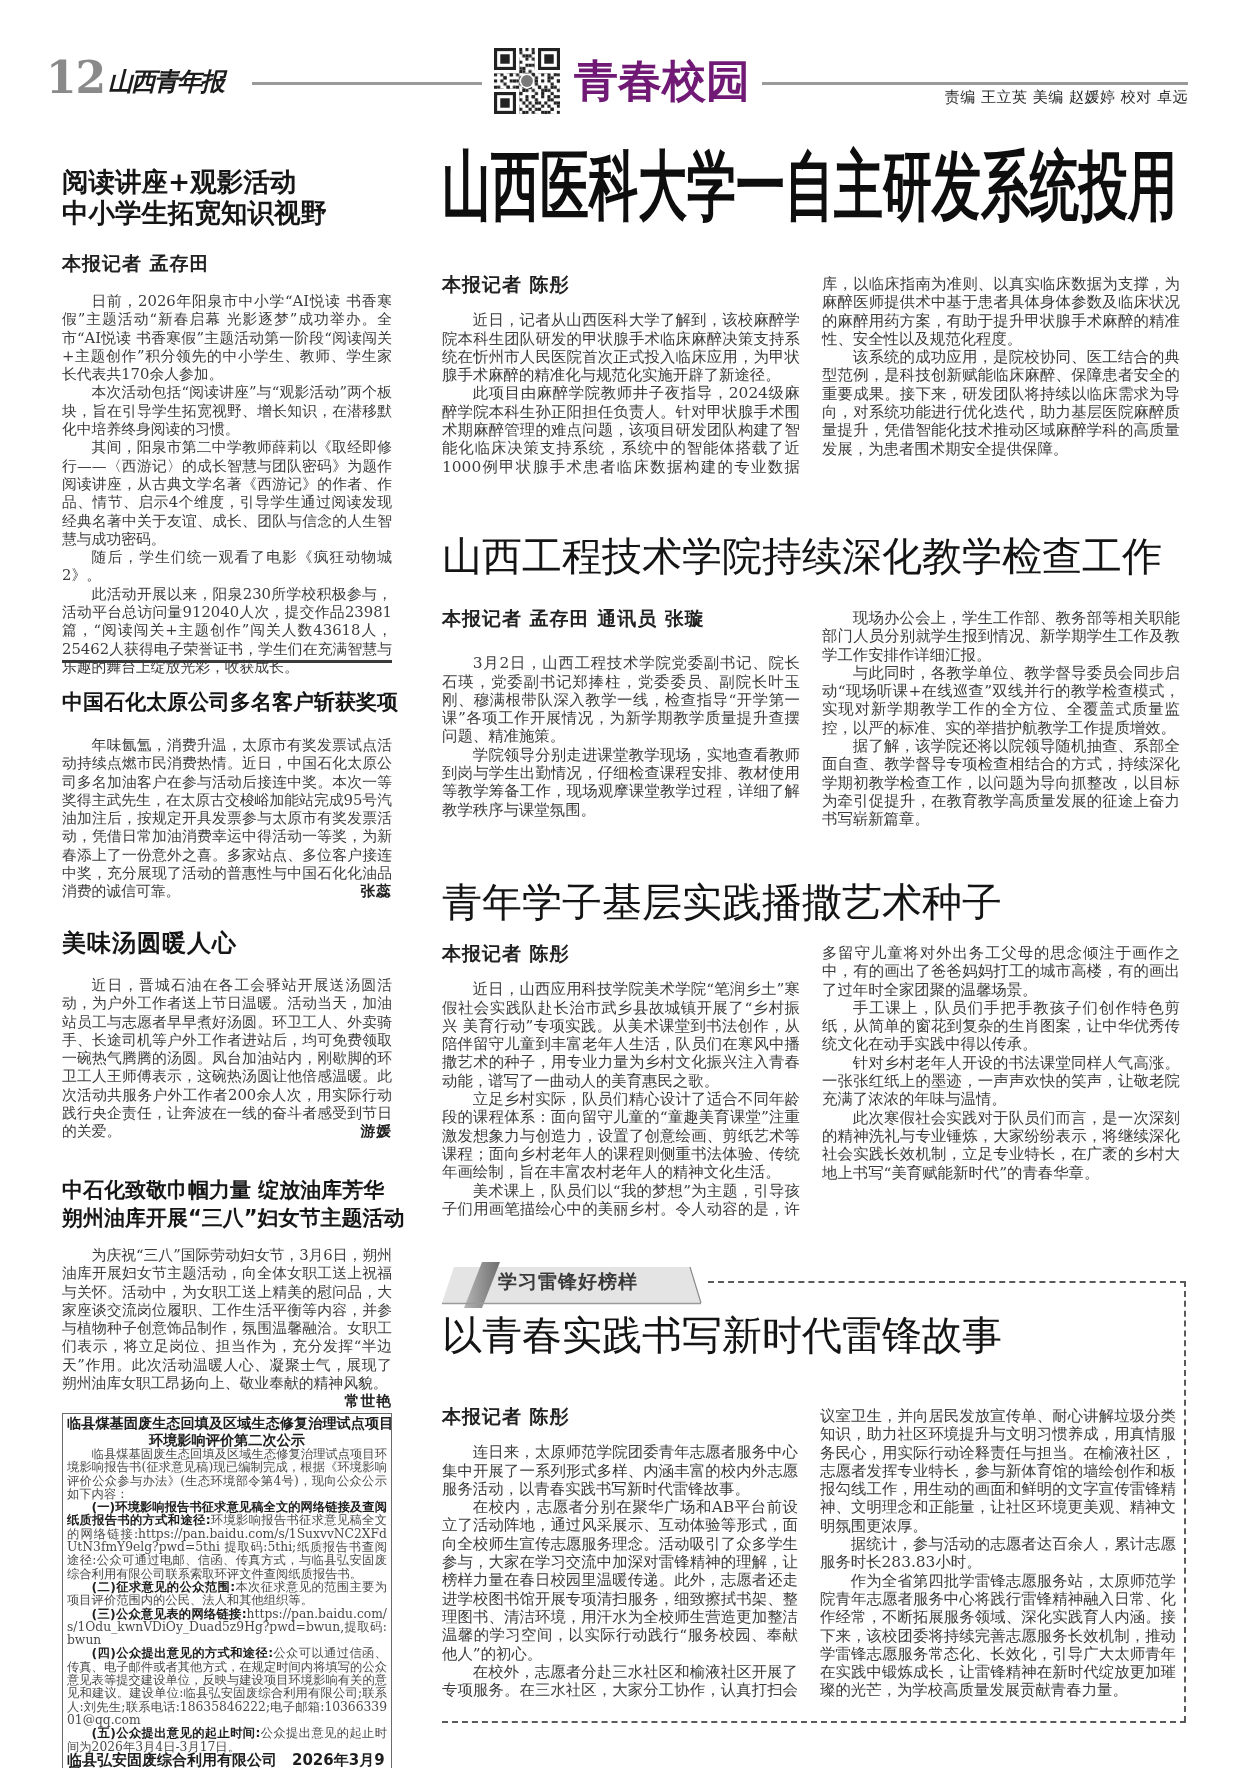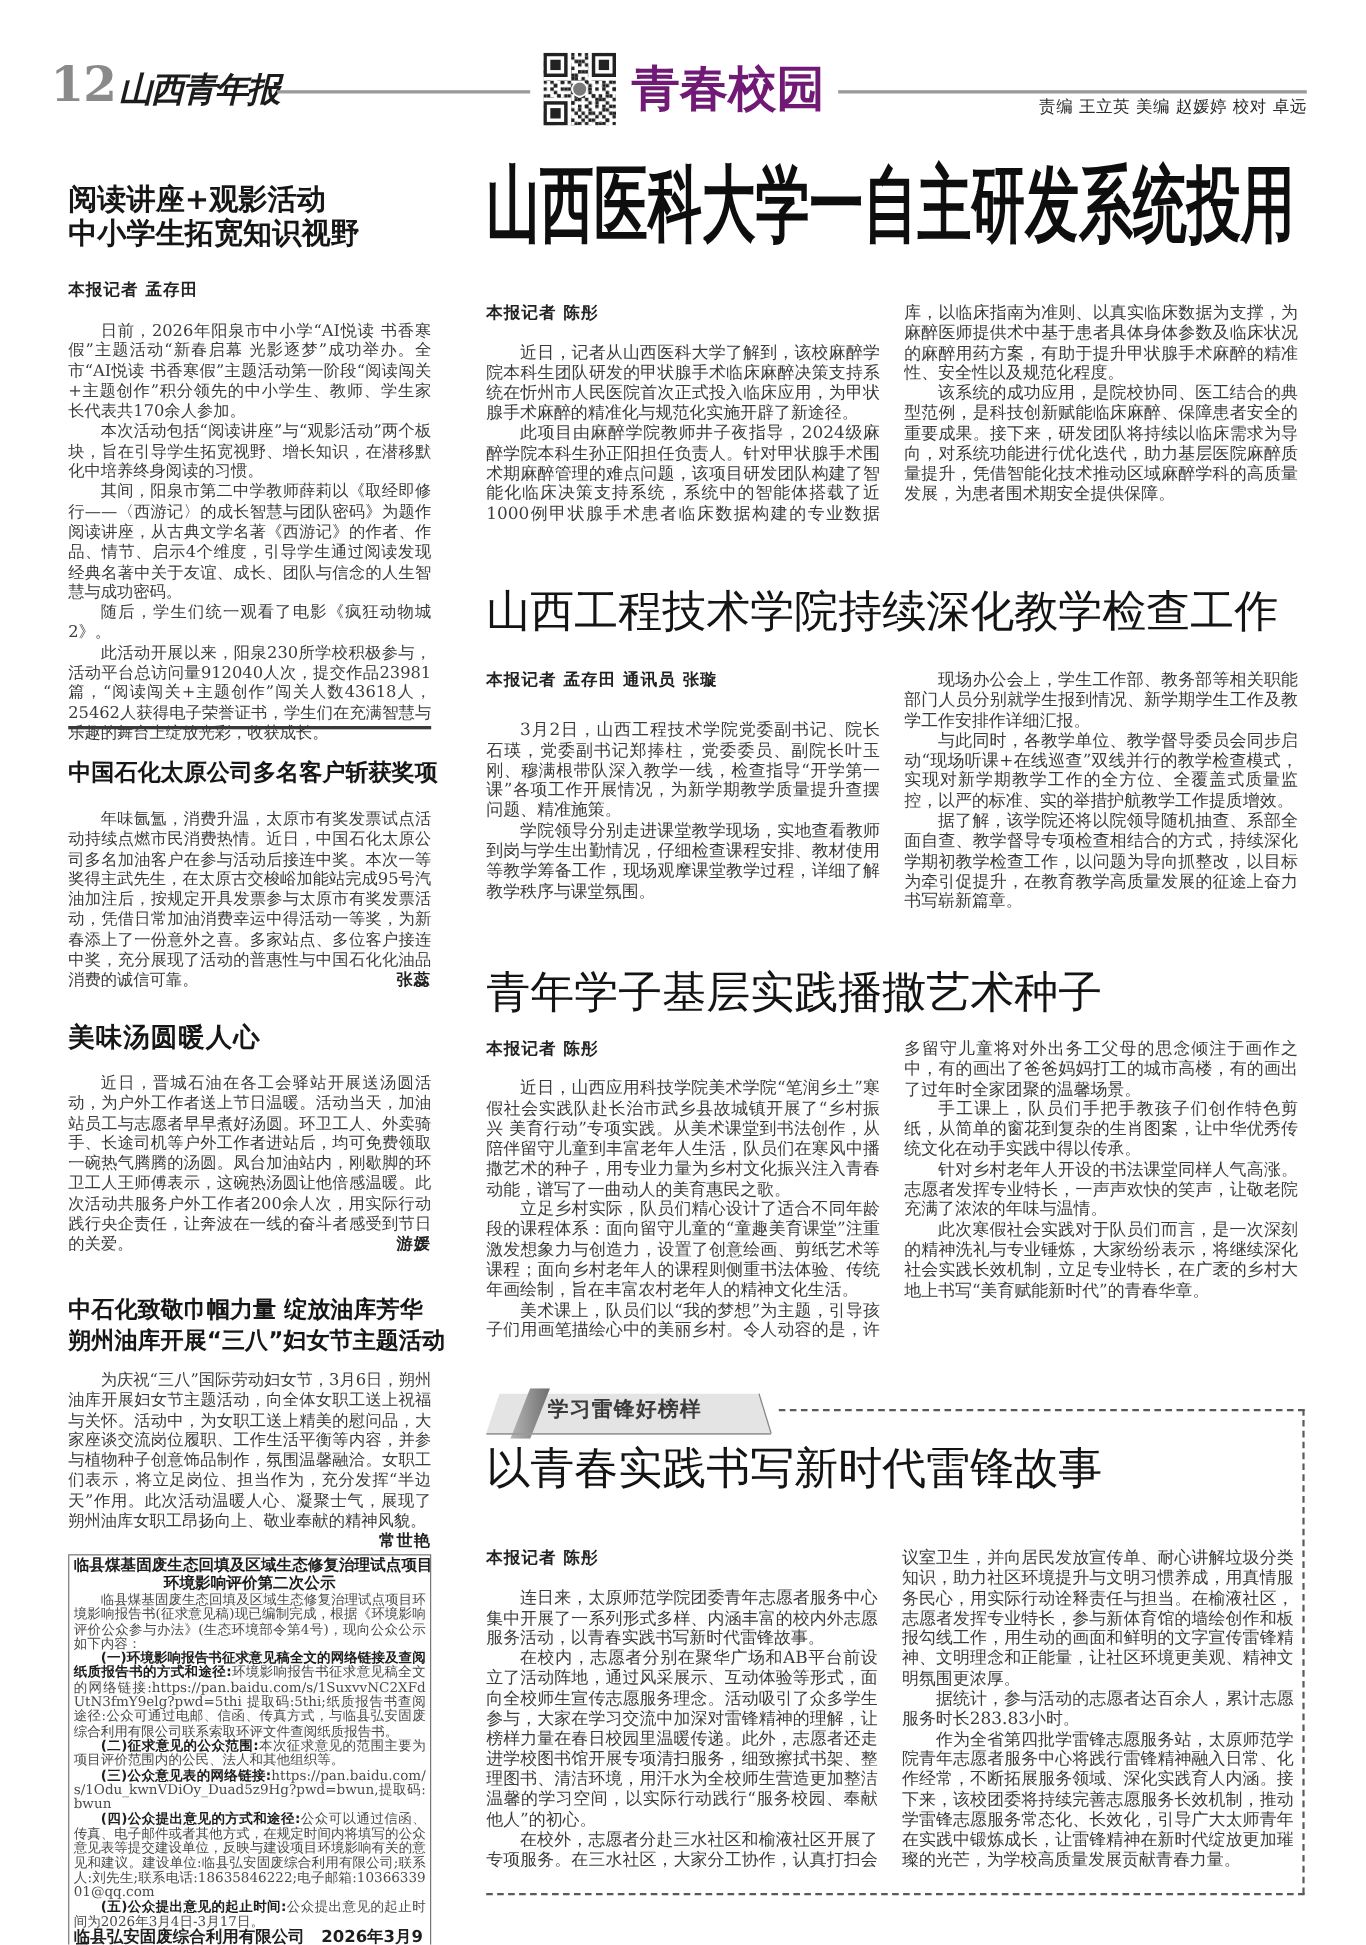--- a/index.html
+++ b/index.html
@@ -18,21 +18,21 @@
   .page-number {
     left: 46px; top: 56px;
     font-family: "DejaVu Serif", serif;
     font-weight: bold; font-size: 44px; line-height: 1;
     color: #8a8a8a; letter-spacing: -1px;
   }
   .masthead {
     left: 108px; top: 66px;
     font-family: "DejaVu Serif", serif;
     font-style: italic; font-weight: bold;
-    font-size: 31px; line-height: 32px;
+    font-size: 25px; line-height: 32px;
     color: #1c1c1c; letter-spacing: -2px;
   }
   .header-rule { height: 3px; background: #9a9a9a; top: 82px; }
   .qr { left: 494px; top: 48px; width: 66px; height: 66px; }
   .section-title {
     left: 574px; top: 59px;
     font-family: "DejaVu Serif", serif;
     font-weight: bold; font-size: 44px; line-height: 1;
     color: #701a75;
   }
@@ -55,21 +55,21 @@
   }
   .lhead .ln { display: block; white-space: nowrap; }
   .lhead-serif {
     font-family: "DejaVu Serif", "Liberation Serif", serif;
     font-size: 26.5px; line-height: 31px; font-weight: bold;
   }
   .lhead-sm { font-size: 21px; line-height: 27px; }
   .lhead-md { font-size: 24px; line-height: 28px; letter-spacing: 1px; }
   .byline {
     font-family: "DejaVu Sans", "Liberation Sans", sans-serif;
-    font-weight: bold; font-size: 15px; line-height: 18.3px;
+    font-weight: bold; font-size: 19px; line-height: 18.3px;
     color: #222; letter-spacing: 1px; white-space: nowrap;
   }
   .body p {
     margin: 0; text-indent: 2em; text-align: justify;
     font-size: 14.8px; line-height: 18.3px; color: #3c3c3c;
   }
   .author {
     float: right;
     font-family: "DejaVu Sans", "Liberation Sans", sans-serif;
     font-weight: bold; color: #222; text-indent: 0;
@@ -265,21 +265,21 @@
     <p>据了解，该学院还将以院领导随机抽查、系部全面自查、教学督导专项检查相结合的方式，持续深化学期初教学检查工作，以问题为导向抓整改，以目标为牵引促提升，在教育教学高质量发展的征途上奋力书写崭新篇章。</p>
   </div>
 
   <h2 class="abs rhead" style="top:880px;">青年学子基层实践播撒艺术种子</h2>
   <div class="abs cols" style="top:944px;">
     <div class="byline">本报记者 陈彤</div>
     <p>近日，山西应用科技学院美术学院“笔润乡土”寒假社会实践队赴长治市武乡县故城镇开展了“乡村振兴 美育行动”专项实践。从美术课堂到书法创作，从陪伴留守儿童到丰富老年人生活，队员们在寒风中播撒艺术的种子，用专业力量为乡村文化振兴注入青春动能，谱写了一曲动人的美育惠民之歌。</p>
     <p>立足乡村实际，队员们精心设计了适合不同年龄段的课程体系：面向留守儿童的“童趣美育课堂”注重激发想象力与创造力，设置了创意绘画、剪纸艺术等课程；面向乡村老年人的课程则侧重书法体验、传统年画绘制，旨在丰富农村老年人的精神文化生活。</p>
     <p>美术课上，队员们以“我的梦想”为主题，引导孩子们用画笔描绘心中的美丽乡村。令人动容的是，许多留守儿童将对外出务工父母的思念倾注于画作之中，有的画出了爸爸妈妈打工的城市高楼，有的画出了过年时全家团聚的温馨场景。</p>
     <p>手工课上，队员们手把手教孩子们创作特色剪纸，从简单的窗花到复杂的生肖图案，让中华优秀传统文化在动手实践中得以传承。</p>
-    <p>针对乡村老年人开设的书法课堂同样人气高涨。志愿者发挥专业特长，一声声欢快的笑声，让敬老院充满了浓浓的年味与温情。</p>
+    <p>针对乡村老年人开设的书法课堂同样人气高涨。一张张红纸上的墨迹，一声声欢快的笑声，让敬老院充满了浓浓的年味与温情。</p>
     <p>此次寒假社会实践对于队员们而言，是一次深刻的精神洗礼与专业锤炼，大家纷纷表示，将继续深化社会实践长效机制，立足专业特长，在广袤的乡村大地上书写“美育赋能新时代”的青春华章。</p>
   </div>
 
   <svg class="abs tab" viewBox="0 0 262 46">
     <defs>
       <linearGradient id="tabStripe" x1="0" y1="0" x2="1" y2="0">
         <stop offset="0" stop-color="#b5b5b5"></stop>
         <stop offset="1" stop-color="#6e6e6e"></stop>
       </linearGradient>
     </defs>

